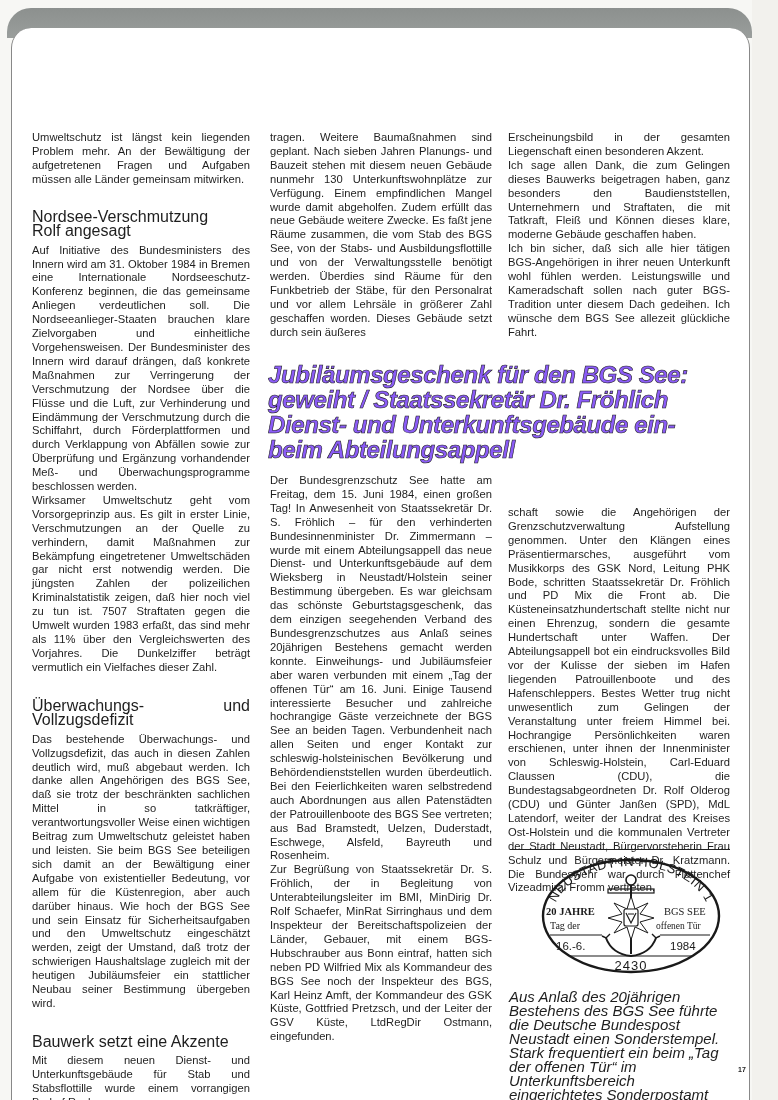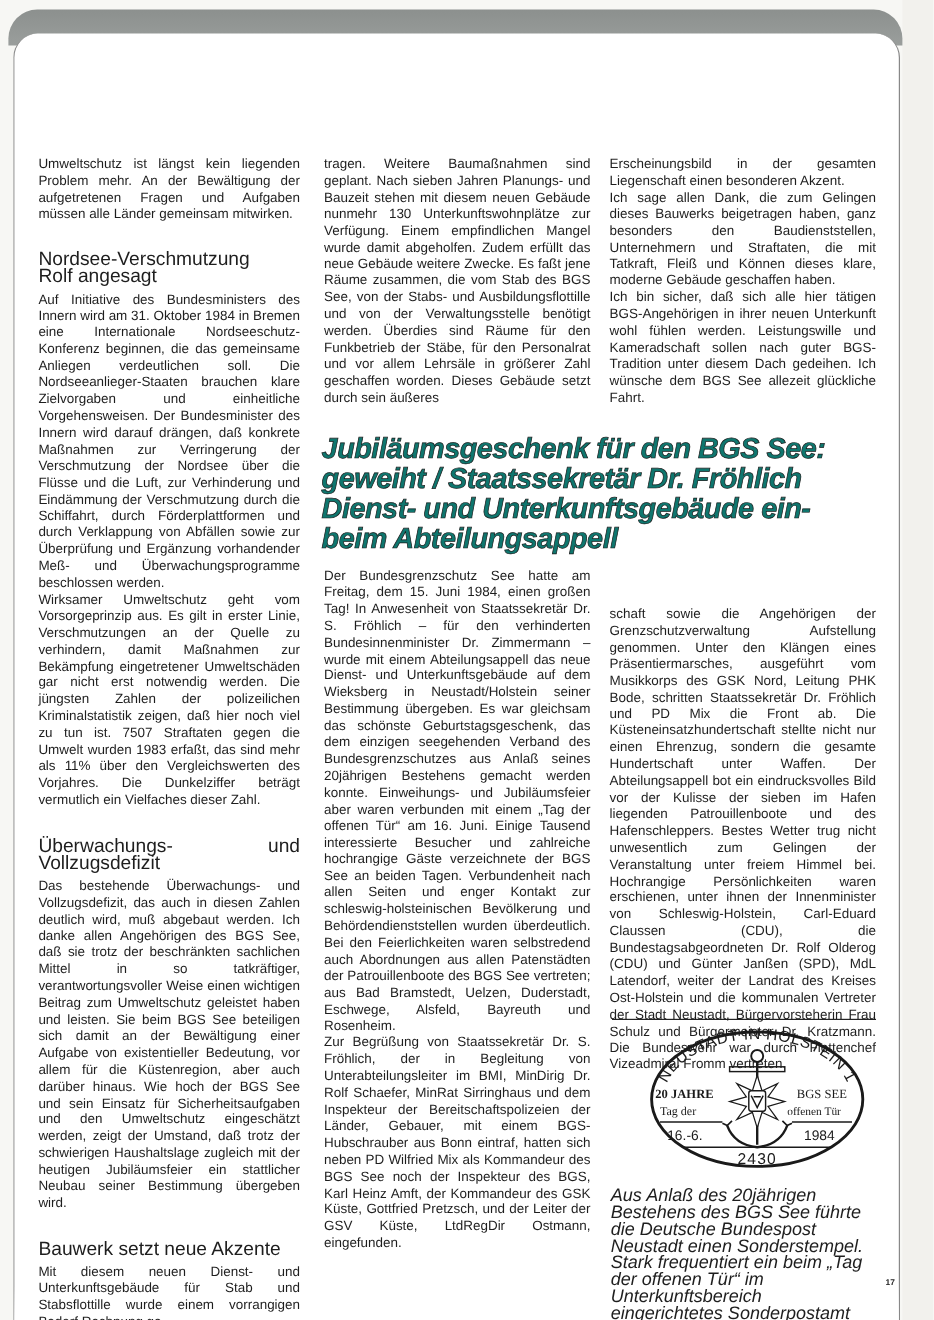--- a/index.html
+++ b/index.html
@@ -36,21 +36,21 @@
     .col2b { left: 270px; top: 474px; width: 222px; }
     .col3b { left: 508px; top: 474px; width: 222px; margin-top: 32px; }
     .subhead {
       font-weight: normal; font-size: 16px; line-height: 14.5px; margin: 0;
     }
     .headline {
       position: absolute; left: 268px; top: 362px; width: 480px;
       font-family: "Liberation Sans", sans-serif;
       font-weight: 900; font-style: italic;
       font-size: 24px; line-height: 25px; letter-spacing: -0.4px;
-      color: #0f766e;
+      color: #8b5cf6;
       -webkit-text-stroke: 0.6px #1a1a1a;
     }
     .rule {
       position: absolute; left: 510px; top: 849px; width: 220px; height: 0;
       border-top: 1.5px solid #222;
     }
     .stamp {
       position: absolute; left: 540px; top: 856px; width: 182px; height: 118px;
     }
     .caption {
@@ -74,21 +74,21 @@
   <p class="subhead">Nordsee-Verschmutzung</p>
   <p class="subhead">Rolf angesagt</p>
   <div style="height:5px"></div>
   <p>Auf Initiative des Bundesministers des Innern wird am 31. Oktober 1984 in Bremen eine Internationale Nordseeschutz-Konferenz beginnen, die das gemeinsame Anliegen verdeutlichen soll. Die Nordseeanlieger-Staaten brauchen klare Zielvorgaben und einheitliche Vorgehensweisen. Der Bundesminister des Innern wird darauf drängen, daß konkrete Maßnahmen zur Verringerung der Verschmutzung der Nordsee über die Flüsse und die Luft, zur Verhinderung und Eindämmung der Verschmutzung durch die Schiffahrt, durch Förderplattformen und durch Verklappung von Abfällen sowie zur Überprüfung und Ergänzung vorhandender Meß- und Überwachungsprogramme beschlossen werden.</p>
   <p>Wirksamer Umweltschutz geht vom Vorsorgeprinzip aus. Es gilt in erster Linie, Verschmutzungen an der Quelle zu verhindern, damit Maßnahmen zur Bekämpfung eingetretener Umweltschäden gar nicht erst notwendig werden. Die jüngsten Zahlen der polizeilichen Kriminalstatistik zeigen, daß hier noch viel zu tun ist. 7507 Straftaten gegen die Umwelt wurden 1983 erfaßt, das sind mehr als 11% über den Vergleichswerten des Vorjahres. Die Dunkelziffer beträgt vermutlich ein Vielfaches dieser Zahl.</p>
   <div style="height:24px"></div>
   <p class="subhead">Überwachungs- und Vollzugsdefizit</p>
   <div style="height:5px"></div>
   <p>Das bestehende Überwachungs- und Vollzugsdefizit, das auch in diesen Zahlen deutlich wird, muß abgebaut werden. Ich danke allen Angehörigen des BGS See, daß sie trotz der beschränkten sachlichen Mittel in so tatkräftiger, verantwortungsvoller Weise einen wichtigen Beitrag zum Umweltschutz geleistet haben und leisten. Sie beim BGS See beteiligen sich damit an der Bewältigung einer Aufgabe von existentieller Bedeutung, vor allem für die Küstenregion, aber auch darüber hinaus. Wie hoch der BGS See und sein Einsatz für Sicherheitsaufgaben und den Umweltschutz eingeschätzt werden, zeigt der Umstand, daß trotz der schwierigen Haushaltslage zugleich mit der heutigen Jubiläumsfeier ein stattlicher Neubau seiner Bestimmung übergeben wird.</p>
   <div style="height:24px"></div>
-  <p class="subhead">Bauwerk setzt neue Akzente</p>
+  <p class="subhead">Bauwerk setzt eine Akzente</p>
   <div style="height:5px"></div>
   <p>Mit diesem neuen Dienst- und Unterkunftsgebäude für Stab und Stabsflottille wurde einem vorrangigen Bedarf Rechnung ge-</p>
 </div>
 
 <div class="col col2">
   <p>tragen. Weitere Baumaßnahmen sind geplant. Nach sieben Jahren Planungs- und Bauzeit stehen mit diesem neuen Gebäude nunmehr 130 Unterkunftswohnplätze zur Verfügung. Einem empfindlichen Mangel wurde damit abgeholfen. Zudem erfüllt das neue Gebäude weitere Zwecke. Es faßt jene Räume zusammen, die vom Stab des BGS See, von der Stabs- und Ausbildungsflottille und von der Verwaltungsstelle benötigt werden. Überdies sind Räume für den Funkbetrieb der Stäbe, für den Personalrat und vor allem Lehrsäle in größerer Zahl geschaffen worden. Dieses Gebäude setzt durch sein äußeres</p>
 </div>
 
 <div class="col col3">
   <p>Erscheinungsbild in der gesamten Liegenschaft einen besonderen Akzent.</p>

